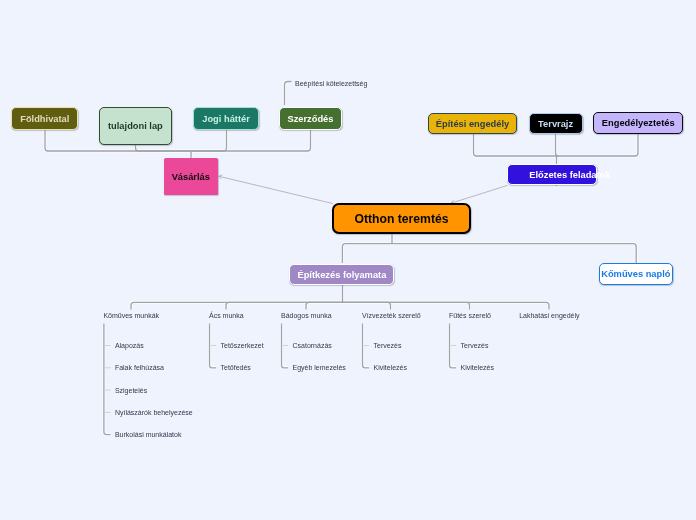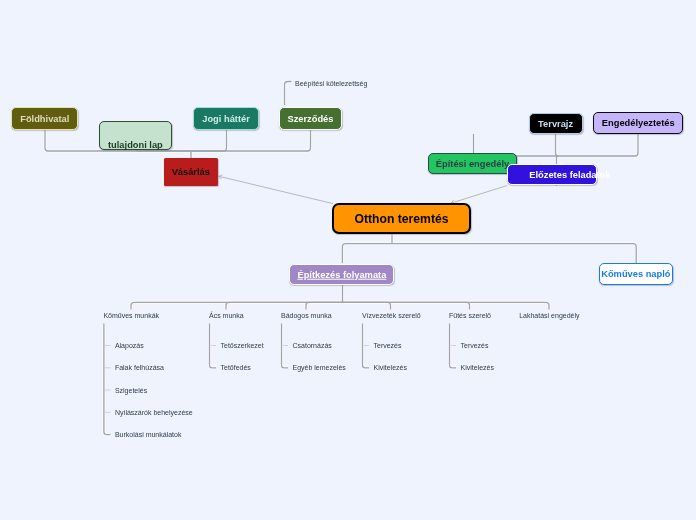--- a/index.html
+++ b/index.html
@@ -80,48 +80,48 @@
       <path d="M210.7 345.5h5.4" fill="none" stroke="#cfd2d8" stroke-width="1" stroke-linecap="butt"></path>
       <path d="M282.7 345.5h5.4" fill="none" stroke="#cfd2d8" stroke-width="1" stroke-linecap="butt"></path>
       <path d="M363.7 345.5h5.4" fill="none" stroke="#cfd2d8" stroke-width="1" stroke-linecap="butt"></path>
       <path d="M450.7 345.5h5.4" fill="none" stroke="#cfd2d8" stroke-width="1" stroke-linecap="butt"></path>
       <path d="M332.5 203.5L218.9 176.3M222.05 175.02L218.9 176.3L221.13 178.87" fill="none" stroke="#a8adb5" stroke-width="0.85" stroke-linecap="round"></path>
       <path d="M506.8 185.6L451.3 203.1M453.35 200.38L451.3 203.1L454.53 204.15" fill="none" stroke="#a8adb5" stroke-width="0.85" stroke-linecap="round"></path>
     </svg>
 <div class="node" style="left: 11.4px; top: 107px; width: 66.8px; height: 22.6px; background: rgb(96, 93, 16); border-width: 1.2px; border-color: rgb(230, 228, 168); color: rgb(224, 221, 187); border-radius: 5px; font-size: 9.3px; box-shadow: rgba(120, 124, 140, 0.42) 0.8px 1px 1px;">
       <span>Földhivatal</span>
     </div>
-    <div class="node" style="left: 98.6px; top: 121px; width: 73.6px; height: 29px; background: rgb(197, 226, 207); border-width: 1.2px; border-color: rgb(47, 77, 47); color: rgb(29, 58, 32); border-radius: 5px; font-size: 9.3px; box-shadow: rgba(120, 124, 140, 0.42) 0.8px 1px 1px; align-items: flex-end;">
+    <div class="node" style="left: 98.6px; top: 107px; width: 73.6px; height: 38px; background: rgb(197, 226, 207); border-width: 1.2px; border-color: rgb(47, 77, 47); color: rgb(29, 58, 32); border-radius: 5px; font-size: 9.3px; box-shadow: rgba(120, 124, 140, 0.42) 0.8px 1px 1px;">
       <span>tulajdoni lap</span>
     </div>
     <div class="node" style="left: 193.2px; top: 107px; width: 65.7px; height: 22.6px; background: rgb(26, 120, 100); border-width: 1.2px; border-color: rgb(159, 224, 207); color: rgb(201, 240, 229); border-radius: 5px; font-size: 9.3px; box-shadow: rgba(120, 124, 140, 0.42) 0.8px 1px 1px; justify-content: center;">
       <span>Jogi háttér</span>
     </div>
     <div class="node" style="left: 278.9px; top: 107px; width: 63.1px; height: 22.6px; background: rgb(69, 112, 47); border-width: 1.2px; border-color: rgb(255, 255, 255); color: rgb(255, 255, 255); border-radius: 5px; font-size: 9.3px; box-shadow: rgba(120, 124, 140, 0.42) 0.8px 1px 1px; justify-content: center;">
       <span>Szerződés</span>
     </div>
-    <div class="node" style="left: 163.9px; top: 158px; width: 53.8px; height: 28px; background: #b91c1c; border-width: 0px; border-color: rgb(162, 188, 45); color: rgb(13, 13, 13); border-radius: 1.5px; font-size: 9.3px; box-shadow: rgba(120, 124, 140, 0.42) 0.8px 1px 1px;">
+    <div class="node" style="left: 163.9px; top: 158px; width: 53.8px; height: 37px; background: #ec4899; border-width: 0px; border-color: rgb(162, 188, 45); color: rgb(13, 13, 13); border-radius: 1.5px; font-size: 9.3px; box-shadow: rgba(120, 124, 140, 0.42) 0.8px 1px 1px;">
       <span>Vásárlás</span>
     </div>
-    <div class="node" style="left: 427.8px; top: 112.8px; width: 89.5px; height: 21.3px; background: #22c55e; border-width: 1.4px; border-color: rgb(44, 71, 88); color: rgb(43, 61, 76); border-radius: 5px; font-size: 9.3px; box-shadow: rgba(120, 124, 140, 0.42) 0.8px 1px 1px; margin-top: 40px;">
+    <div class="node" style="left: 427.8px; top: 112.8px; width: 89.5px; height: 21.3px; background: #eab308; border-width: 1.4px; border-color: rgb(44, 71, 88); color: rgb(43, 61, 76); border-radius: 5px; font-size: 9.3px; box-shadow: rgba(120, 124, 140, 0.42) 0.8px 1px 1px;">
       <span>Építési engedély</span>
     </div>
     <div class="node" style="left: 528.6px; top: 112.8px; width: 54px; height: 21.3px; background: #000000; border-width: 1.2px; border-color: rgb(178, 200, 232); color: rgb(204, 223, 242); border-radius: 5px; font-size: 9.3px; box-shadow: rgba(120, 124, 140, 0.42) 0.8px 1px 1px;">
       <span>Tervrajz</span>
     </div>
     <div class="node" style="left: 593.3px; top: 112.4px; width: 90px; height: 21.3px; background: #c4b5fd; border-width: 1.6px; border-color: rgb(12, 12, 12); color: rgb(6, 6, 6); border-radius: 5px; font-size: 9.3px; box-shadow: rgba(120, 124, 140, 0.42) 0.8px 1px 1px;">
       <span>Engedélyeztetés</span>
     </div>
     <div class="node" style="left: 506.9px; top: 164.1px; width: 90px; height: 20.7px; background: rgb(48, 17, 222); border-width: 1.2px; border-color: rgb(255, 255, 255); color: rgb(255, 255, 255); border-radius: 5px; font-size: 9.3px; box-shadow: rgba(120, 124, 140, 0.42) 0.8px 1px 1px; padding-left: 36px;">
       <span>Előzetes feladatok</span>
     </div>
     <div class="node" style="left: 332px; top: 203.1px; width: 139px; height: 30.8px; background: rgb(255, 148, 0); border-width: 2px; border-color: rgb(0, 0, 0); color: rgb(5, 5, 5); border-radius: 7px; font-size: 12.2px; box-shadow: rgba(120, 124, 140, 0.42) 0.8px 1px 1px;">
       <span>Otthon teremtés</span>
     </div>
-    <div class="node" style="left: 289.3px; top: 264.3px; width: 105.2px; height: 20.5px; background: rgb(160, 136, 198); border-width: 1.2px; border-color: rgb(255, 255, 255); color: rgb(255, 255, 255); border-radius: 5px; font-size: 9.3px; box-shadow: rgba(120, 124, 140, 0.42) 0.8px 1px 1px; text-decoration: underline;">
+    <div class="node" style="left: 289.3px; top: 264.3px; width: 105.2px; height: 20.5px; background: rgb(160, 136, 198); border-width: 1.2px; border-color: rgb(255, 255, 255); color: rgb(255, 255, 255); border-radius: 5px; font-size: 9.3px; box-shadow: rgba(120, 124, 140, 0.42) 0.8px 1px 1px;">
       <span>Építkezés folyamata</span>
     </div>
     <div class="node" style="left: 598.9px; top: 263.2px; width: 73.9px; height: 21.7px; background: rgb(255, 255, 255); border-width: 1.6px; border-color: rgb(26, 122, 228); color: rgb(26, 122, 228); border-radius: 5px; font-size: 9.3px; box-shadow: rgba(120, 124, 140, 0.42) 0.8px 1px 1px;">
       <span>Kőműves napló</span>
     </div>
     <div class="txtnode" style="left: 295px; top: 80px; font-size: 7px;">Beépítési kötelezettség</div>
     <div class="branch-label" style="left: 103.4px; top: 312px;">Kőműves munkák</div>
     <div class="child-label" style="left: 114.9px; top: 342px;">Alapozás</div>
     <div class="child-label" style="left: 114.9px; top: 364.3px;">Falak felhúzása</div>
     <div class="child-label" style="left: 114.9px; top: 386.6px;">Szigetelés</div>

